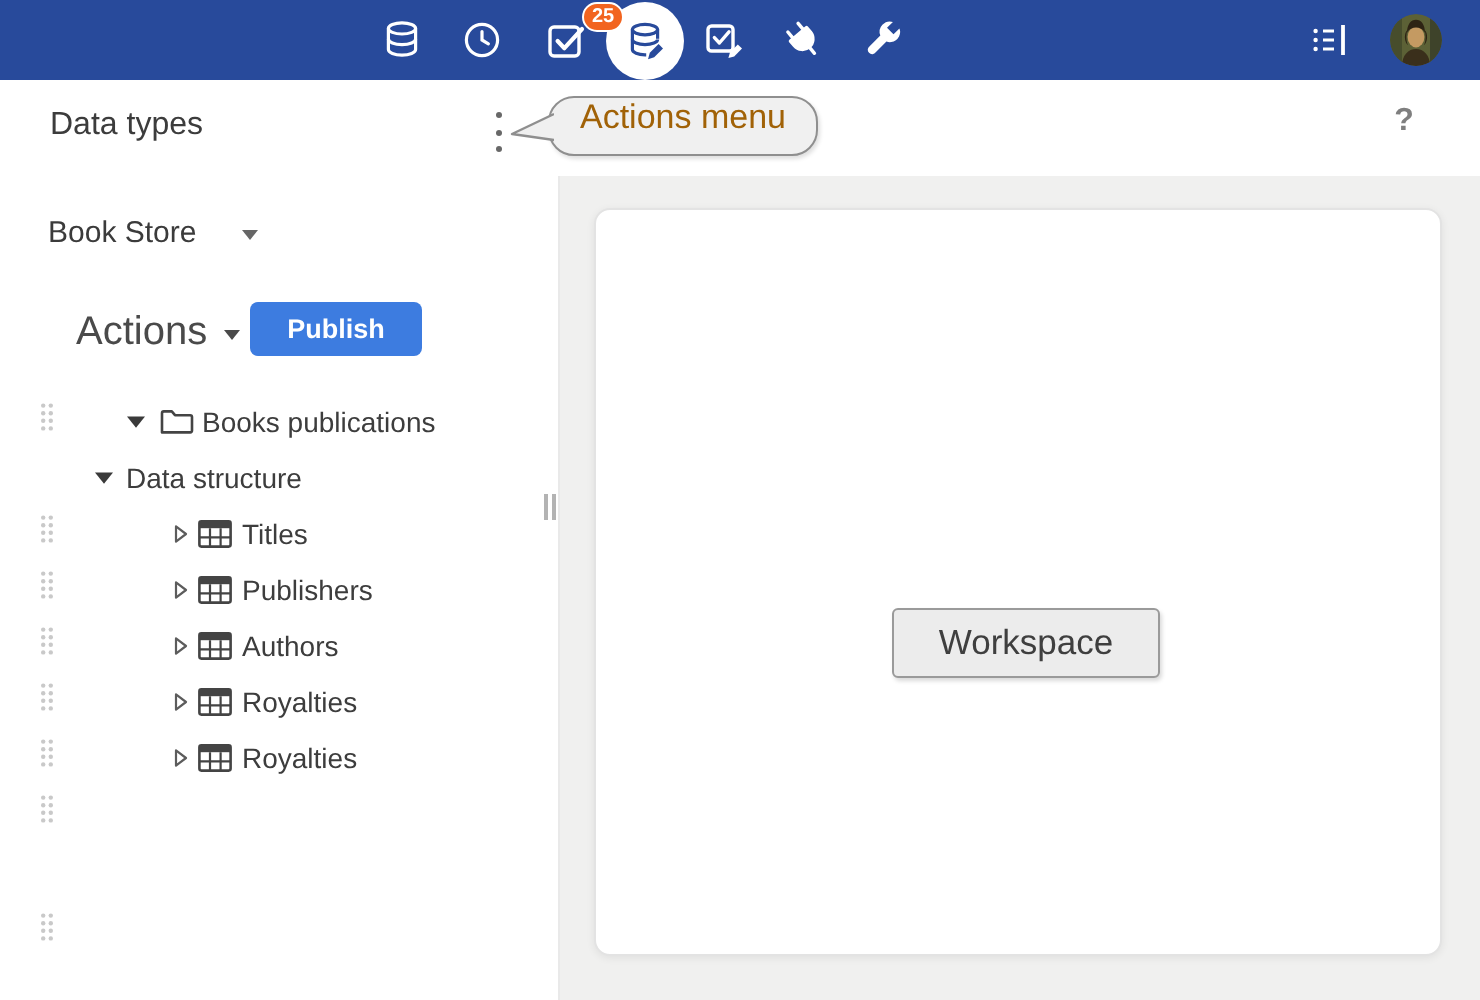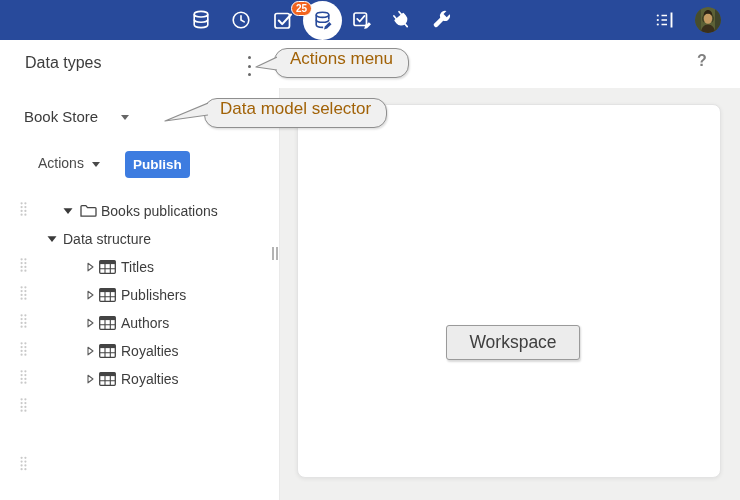--- a/index.html
+++ b/index.html
@@ -16,23 +16,23 @@
   
   .page-title { position:absolute; left:25px; top:54px; font-size:16px; color:#3c3c3c; }
   .kebab { position:absolute; left:243px; top:56px; width:12px; height:20px; display:flex; flex-direction:column; align-items:center; justify-content:space-between; cursor:pointer; }
   .kebab span { width:3px; height:3px; border-radius:50%; background:#686868; }
   .help { position:absolute; left:694px; top:52px; font-size:16px; font-weight:bold; color:#7f7f7f; cursor:pointer; width:16px; text-align:center; }
 
   
   .nav-divider { position:absolute; left:279px; top:88px; width:1px; height:412px; background:#e9e9e9; }
   .model-selector { position:absolute; left:24px; top:108px; font-size:15px; color:#3b3b3b; cursor:pointer; display:flex; align-items:center; }
   .caret-down { display:inline-block; width:0; height:0; border-left:4px solid transparent; border-right:4px solid transparent; border-top:5px solid #666; margin-left:23px; margin-top:2px; }
-  .actions-btn { position:absolute; left:38px; top:155px; font-size:14px; color:#4a4a4a; cursor:pointer; display:flex; align-items:center; }
+  .actions-btn { position:absolute; left:38px; top:155px; font-size:20px; color:#4a4a4a; cursor:pointer; display:flex; align-items:center; }
   .actions-btn .caret-down { margin-left:8px; border-top-color:#4a4a4a; }
-  .publish-btn { position:absolute; left:125px; top:151px; width:65px; height:27px; background:#3d7ce0; border:none; border-radius:4px; color:#fff; font-size:13.5px; font-weight:600; cursor:pointer; font-family:"Liberation Sans",sans-serif; }
+  .publish-btn { position:absolute; left:125px; top:151px; width:86px; height:27px; background:#3d7ce0; border:none; border-radius:4px; color:#fff; font-size:13.5px; font-weight:600; cursor:pointer; font-family:"Liberation Sans",sans-serif; }
   .resize-handle { position:absolute; left:272px; top:247px; display:flex; gap:2px; cursor:col-resize; }
   .resize-handle i { display:block; width:2px; height:13px; background:#b3b3b3; }
 
   
   .tree { position:absolute; left:0; top:197px; width:272px; }
   .trow { position:relative; height:28px; cursor:pointer; }
   .trow .dots   { position:absolute; left:20px;  top:50%; transform:translateY(-50%); }
   .trow .caret  { position:absolute; top:50%; transform:translateY(-50%); display:flex; }
   .trow .ficon, .trow .ticon { position:absolute; top:50%; transform:translateY(-50%); display:flex; }
   .trow .tlabel { position:absolute; top:50%; transform:translateY(-50%); font-size:14px; color:#3d3d3d; white-space:nowrap; }
@@ -47,21 +47,21 @@
   .ws-bg { position:absolute; left:280px; top:88px; width:460px; height:412px; background:#f0f0ef; }
   .ws-panel { position:absolute; left:297px; top:104px; width:424px; height:374px; background:#fff; border:1px solid #e3e3e3; border-radius:8px; box-shadow:0 1px 4px rgba(0,0,0,0.07); }
 
   
   .bubble { position:absolute; height:30px; background:#f0f0f0; border:1px solid #8f8f8f; border-radius:13px; display:flex; padding:0 15px; font-size:17px; color:#a16207; box-shadow:1px 1.5px 2px rgba(0,0,0,0.13); z-index:5; }
   .bubble .tail { position:absolute; }
   .co-actions  { left:274px; top:48px; }
   .co-selector { left:204px; top:98px; }
   .box-label { position:absolute; background:#ececec; border:1px solid #9a9a9a; border-radius:3px; display:flex; align-items:center; justify-content:center; font-size:17.5px; color:#3f3f3f; box-shadow:1px 1.5px 2px rgba(0,0,0,0.15); z-index:5; }
   .co-nav { left:48px; top:454px; width:180px; height:33px; }
-  .co-ws  { left:446px; top:325px; width:134px; height:35px; }
+  .co-ws  { left:446px; top:304px; width:134px; height:35px; }
 </style>
 </head>
 <body>
 
 <div id="app">
 
   <div class="topbar">
 
     <div class="tb-icon" style="left:189px">
       <svg width="22" height="22" viewBox="0 0 22 22">
@@ -401,25 +401,19 @@
         </g>
       </svg></div>
 
   <div class="bubble co-actions">
     <svg class="tail" style="left:-20px; top:7px;" width="22" height="16" viewBox="0 0 22 16">
         <path d="M22 1 L1 11 L22 14" fill="#f0f0f0" stroke="#8f8f8f" stroke-width="1.2" stroke-linejoin="round"></path>
       </svg>
     <span>Actions menu</span>
   </div>
 
-  <div class="bubble co-selector">
-    <svg class="tail" style="left:-41px; top:3px;" width="44" height="21" viewBox="0 0 44 21">
-        <path d="M44 1 L1 19 L44 13" fill="#f0f0f0" stroke="#8f8f8f" stroke-width="1.2" stroke-linejoin="round"></path>
-      </svg>
-    <span>Data model selector</span>
-  </div>
 
 
   <div class="box-label co-ws">
     <span>Workspace</span>
   </div>
 
 </div>
 
 </body></html>

